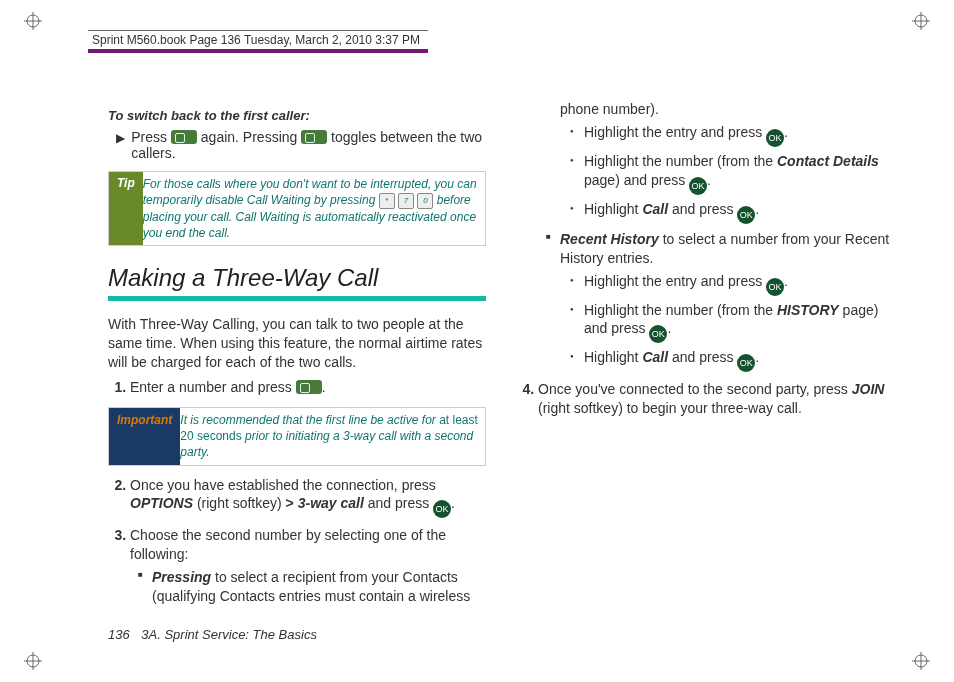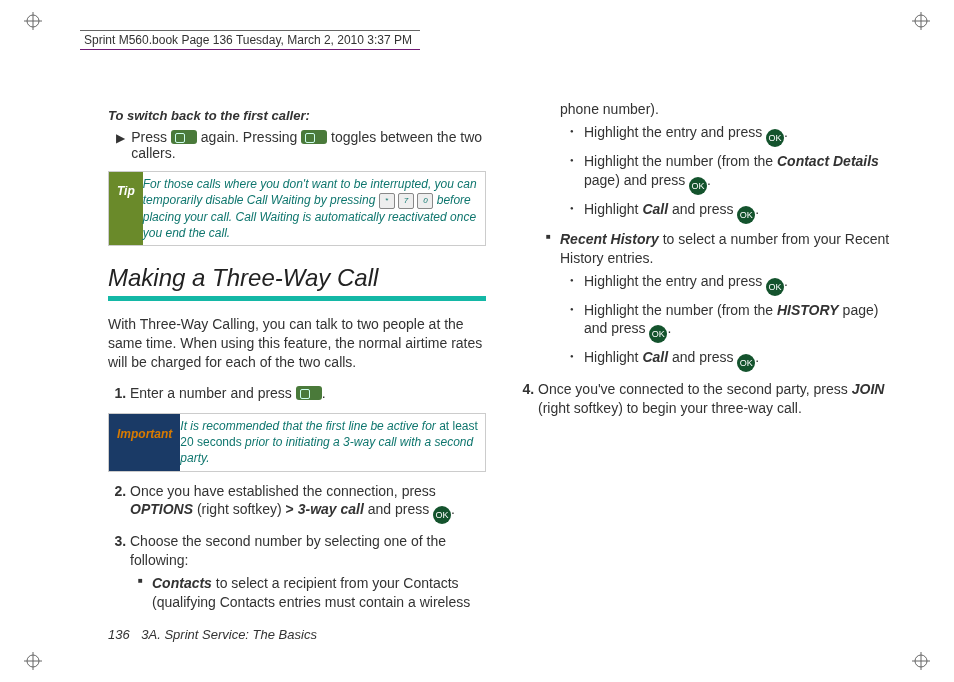--- a/index.html
+++ b/index.html
@@ -17,25 +17,25 @@
     position: absolute;
     width: 18px; height: 18px;
   }
   .crop-mark svg { width: 100%; height: 100%; }
   .crop-tl { top: 12px; left: 24px; }
   .crop-tr { top: 12px; right: 24px; }
   .crop-bl { bottom: 12px; left: 24px; }
   .crop-br { bottom: 12px; right: 24px; }
   .page-header {
     position: absolute;
-    top: 30px; left: 80px;
+    top: 30px; left: 88px;
     font-size: 12px;
     color: #333;
     border-top: 1px solid #666;
-    border-bottom: 1px solid #701a75;
+    border-bottom: 4px solid #701a75;
     padding: 2px 8px 2px 4px;
   }
   .content {
     position: absolute;
     top: 100px;
     left: 108px;
     right: 60px;
     bottom: 70px;
     column-count: 2;
     column-gap: 30px;
@@ -62,21 +62,21 @@
     display: flex;
     border: 1px solid #ccc;
     margin: 10px 0;
     font-size: 12px;
     break-inside: avoid;
   }
   .callout .label {
     color: #fff;
     font-weight: bold;
     font-style: italic;
-    padding: 12px 8px;
+    padding: 4px 8px;
     flex: 0 0 auto;
   }
   .callout.tip .label { background: #6a8a2a; }
   .callout.important .label { background: #1a3a66; color: #d97b00; }
   .callout .body {
     padding: 4px 0;
     font-style: italic;
     color: #0f766e;
     line-height: 1.35;
   }
@@ -94,21 +94,21 @@
   h2.section-title {
     font-family: Arial, sans-serif;
     font-style: italic;
     font-weight: normal;
     font-size: 24px;
     color: #222;
     border-bottom: 5px solid #14b8a6;
     padding-bottom: 4px;
     margin: 18px 0 14px;
   }
-  p { margin: 12px 0; line-height: 1.35; }
+  p { margin: 6px 0; line-height: 1.35; }
   ol.numlist {
     margin: 6px 0 6px 0;
     padding-left: 22px;
   }
   ol.numlist > li { margin-bottom: 8px; line-height: 1.35; }
   ol.numlist > li::marker { font-weight: bold; color: #333; }
   ul.squares {
     list-style: none;
     margin: 4px 0 6px 8px;
     padding: 0;
@@ -243,21 +243,21 @@
         </div>
       </div>
     </li>
     <li>
       <span>Once you have established the connection, press </span><span class="bi">OPTIONS</span><span> (right softkey) </span><span class="b">&gt;</span><span class="bi"> 3-way call</span><span> and press </span><span class="ok-btn">OK</span><span>.</span>
     </li>
     <li>
       <span>Choose the second number by selecting one of the following:</span>
       <ul class="squares">
         <li>
-          <span class="bi">Contacts</span><span> to select a recipient from your Contacts (qualifying Contacts entries must contain a wireless phone number).</span>
+          <span class="bi">Pressing</span><span> to select a recipient from your Contacts (qualifying Contacts entries must contain a wireless phone number).</span>
           <ul class="dots">
             <li><span>Highlight the entry and press </span><span class="ok-btn">OK</span><span>.</span></li>
             <li><span>Highlight the number (from the </span><span class="bi">Contact Details</span><span> page) and press </span><span class="ok-btn">OK</span><span>.</span></li>
             <li><span>Highlight </span><span class="bi">Call</span><span> and press </span><span class="ok-btn">OK</span><span>.</span></li>
           </ul>
         </li>
         <li>
           <span class="bi">Recent History</span><span> to select a number from your Recent History entries.</span>
           <ul class="dots">
             <li><span>Highlight the entry and press </span><span class="ok-btn">OK</span><span>.</span></li>

